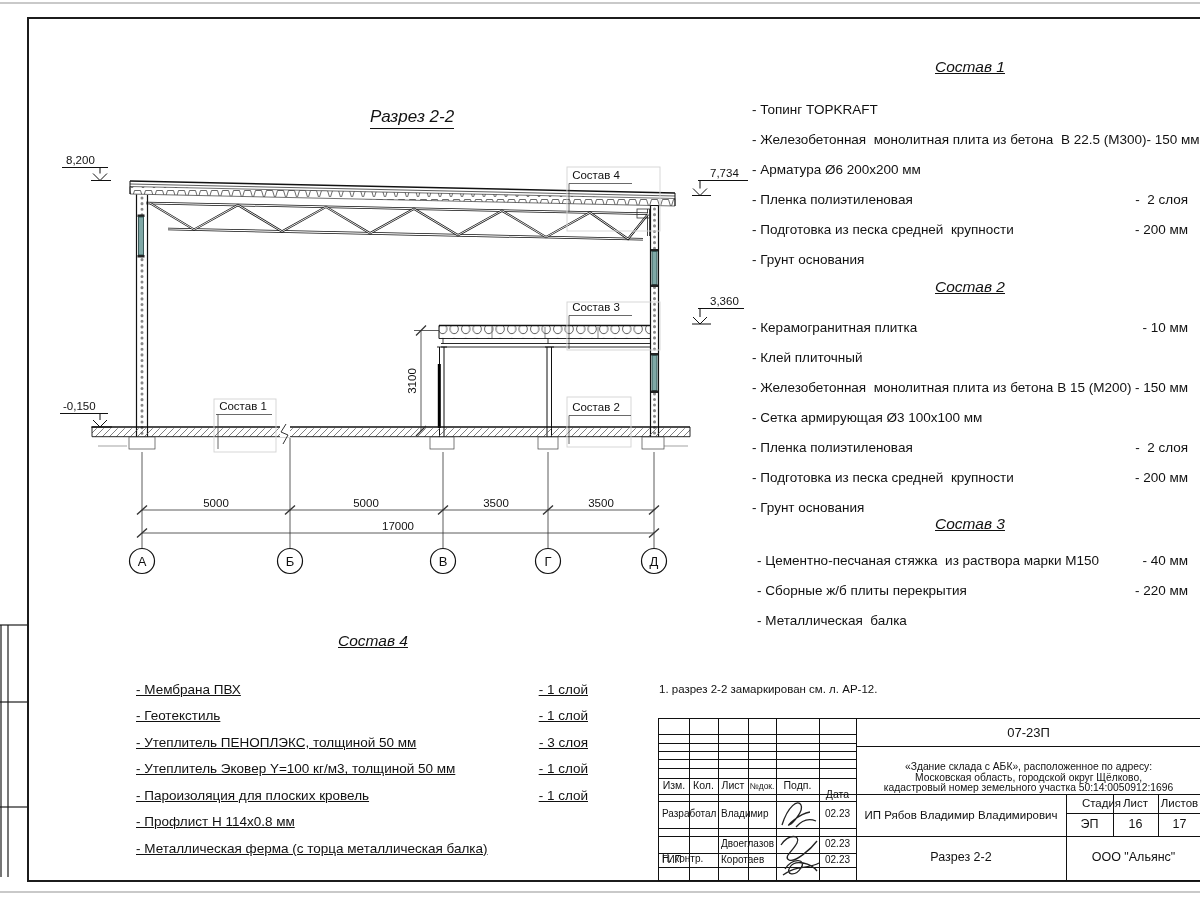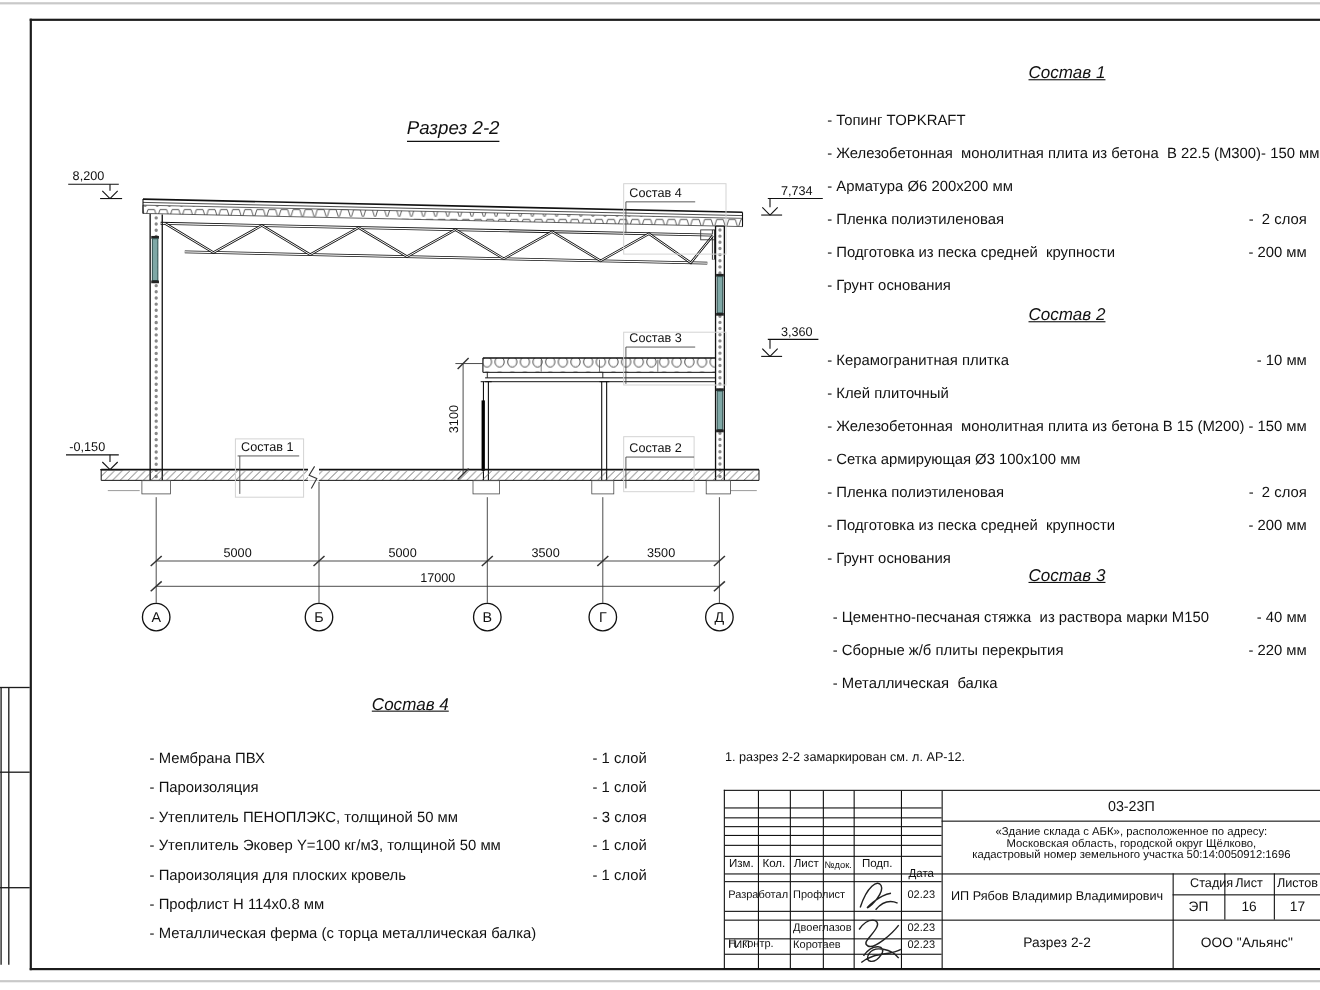--- a/index.html
+++ b/index.html
@@ -10,21 +10,21 @@
          border-left:2px solid #1c1c1c;border-top:2px solid #1c1c1c;border-bottom:2px solid #1c1c1c;}
   
   svg.dwg{position:absolute;left:0;top:0;}
   svg.dwg text{font-family:"Liberation Sans",sans-serif;fill:#111;}
   .t11{font-size:11.5px;} .t13{font-size:13px;}
   .dtitle{font-size:17px;font-style:italic;}
   
   .comp{position:absolute;}
   .comp .ct{font-size:15.5px;font-style:italic;text-align:center;text-decoration:underline;height:20px;}
   .comp .li{display:flex;justify-content:space-between;align-items:center;font-size:13.5px;white-space:pre;}
-  .h30 .li{height:30px;} .h26 .li{height:26.5px;}
+  .h30 .li{height:30px;} .h26 .li{height:26.5px;text-decoration:underline;}
   
   .note{position:absolute;left:659px;top:683px;font-size:11.5px;}
   
   .tb{position:absolute;left:658px;top:718px;width:542px;height:161px;
       border-left:1.6px solid #111;border-top:1.6px solid #111;border-bottom:1.6px solid #111;}
   .tb .v{position:absolute;width:1.2px;background:#111;top:0;height:161px;}
   .tb .h{position:absolute;height:1.2px;background:#111;}
   .tb .c{position:absolute;display:flex;align-items:center;justify-content:center;
          font-size:10.5px;text-align:center;line-height:1.05;}
   .tb .cl{justify-content:flex-start;}
@@ -280,21 +280,21 @@
   <div class="comp h30" style="left:752px;top:515px;width:436px;">
     <div class="ct" style="margin-bottom:10px;">Состав 3</div>
     <div class="li" style="padding-left:5px;"><span>- Цементно-песчаная стяжка  из раствора марки М150</span><span>- 40 мм</span></div>
     <div class="li" style="padding-left:5px;"><span>- Сборные ж/б плиты перекрытия</span><span>- 220 мм</span></div>
     <div class="li" style="padding-left:5px;"><span>- Металлическая  балка</span><span></span></div>
   </div>
 
   <div class="comp h26" style="left:136px;top:632px;width:452px;">
     <div class="ct" style="margin-bottom:24px;padding-left:22px;">Состав 4</div>
     <div class="li"><span>- Мембрана ПВХ</span><span>- 1 слой</span></div>
-    <div class="li"><span>- Пароизоляция</span><span>- 1 слой</span></div>
+    <div class="li"><span>- Геотекстиль</span><span>- 1 слой</span></div>
     <div class="li"><span>- Утеплитель ПЕНОПЛЭКС, толщиной 50 мм</span><span>- 3 слоя</span></div>
     <div class="li"><span>- Утеплитель Эковер Y=100 кг/м3, толщиной 50 мм</span><span>- 1 слой</span></div>
     <div class="li"><span>- Пароизоляция для плоских кровель</span><span>- 1 слой</span></div>
     <div class="li"><span>- Профлист Н 114х0.8 мм</span><span></span></div>
     <div class="li"><span>- Металлическая ферма (с торца металлическая балка)</span><span></span></div>
   </div>
 
   <div class="note">1. разрез 2-2 замаркирован см. л. АР-12.</div>
 
   <div class="tb">
@@ -328,39 +328,39 @@
     <div class="h" style="left:407px;width:135px;top:94px"></div>
 
     <div class="c" style="left:0;top:59px;width:30px;height:16px">Изм.</div>
     <div class="c" style="left:30px;top:59px;width:29px;height:16px">Кол.</div>
     <div class="c" style="left:59px;top:59px;width:30px;height:16px">Лист</div>
     <div class="c" style="left:89px;top:59px;width:28px;height:16px;font-size:8.5px">№док.</div>
     <div class="c" style="left:117px;top:59px;width:43px;height:16px">Подп.</div>
     <div class="c" style="left:160px;top:68px;width:37px;height:16px">Дата</div>
 
     <div class="c cl" style="left:3px;top:82px;width:56px;height:27px;font-size:10px">Разработал</div>
-    <div class="c cl" style="left:62px;top:82px;width:54px;height:27px;font-size:10px">Профлист</div>
+    <div class="c cl" style="left:62px;top:82px;width:54px;height:27px;font-size:10px">Владимир</div>
     <div class="c" style="left:160px;top:82px;width:37px;height:27px;font-size:10px">02.23</div>
     <div class="c cl" style="left:3px;top:132px;width:56px;height:17px;font-size:10px">Н. контр.</div>
     <div class="c cl" style="left:62px;top:117px;width:54px;height:17px;font-size:10px">Двоеглазов</div>
     <div class="c" style="left:160px;top:117px;width:37px;height:17px;font-size:10px">02.23</div>
     <div class="c cl" style="left:3px;top:134px;width:56px;height:14px;font-size:10px">ГИП</div>
     <div class="c cl" style="left:62px;top:134px;width:34px;height:14px;font-size:10px">Коротаев</div>
     <div class="c" style="left:160px;top:134px;width:37px;height:14px;font-size:10px">02.23</div>
 
     <svg class="sig" style="left:118px;top:78px" width="42" height="34" viewBox="0 0 42 34">
       <path d="M5,28 C11,9 21,2 24,8 C27,14 16,26 12,28 C9,30 21,17 33,15 M19,30 C25,23 32,21 39,24" fill="none" stroke="#222" stroke-width="1.3"></path>
     </svg>
     <svg class="sig" style="left:116px;top:112px" width="48" height="48" viewBox="0 0 48 48">
       <path d="M6,14 C14,2 26,4 22,12 C18,20 8,26 14,29 C20,32 36,18 42,10" fill="none" stroke="#222" stroke-width="1.3"></path>
       <path d="M10,38 C18,26 32,28 26,37 C20,46 10,44 15,36 C20,28 36,32 42,40 M8,44 C20,34 34,38 44,32" fill="none" stroke="#222" stroke-width="1.3"></path>
     </svg>
 
-    <div class="c" style="left:197px;top:0;width:345px;height:27px;font-size:13px">03-23П</div>
-    <div class="c" style="left:197px;top:25px;width:345px;height:48px;font-size:10.3px;flex-direction:column">
+    <div class="c" style="left:197px;top:0;width:345px;height:27px;font-size:13px">07-23П</div>
+    <div class="c" style="left:197px;top:35px;width:345px;height:48px;font-size:10.3px;flex-direction:column">
       <div>«Здание склада с АБК», расположенное по адресу:</div>
       <div>Московская область, городской округ Щёлково,</div>
       <div>кадастровый номер земельного участка 50:14:0050912:1696</div>
     </div>
     <div class="c" style="left:197px;top:75px;width:210px;height:42px;font-size:11.5px">ИП Рябов Владимир Владимирович</div>
     <div class="c" style="left:419px;top:75px;width:47px;height:19px;font-size:11.5px">Стадия</div>
     <div class="c" style="left:454px;top:75px;width:45px;height:19px;font-size:11.5px">Лист</div>
     <div class="c" style="left:499px;top:75px;width:43px;height:19px;font-size:11.5px">Листов</div>
     <div class="c" style="left:407px;top:94px;width:47px;height:23px;font-size:12.5px">ЭП</div>
     <div class="c" style="left:454px;top:94px;width:45px;height:23px;font-size:12.5px">16</div>

